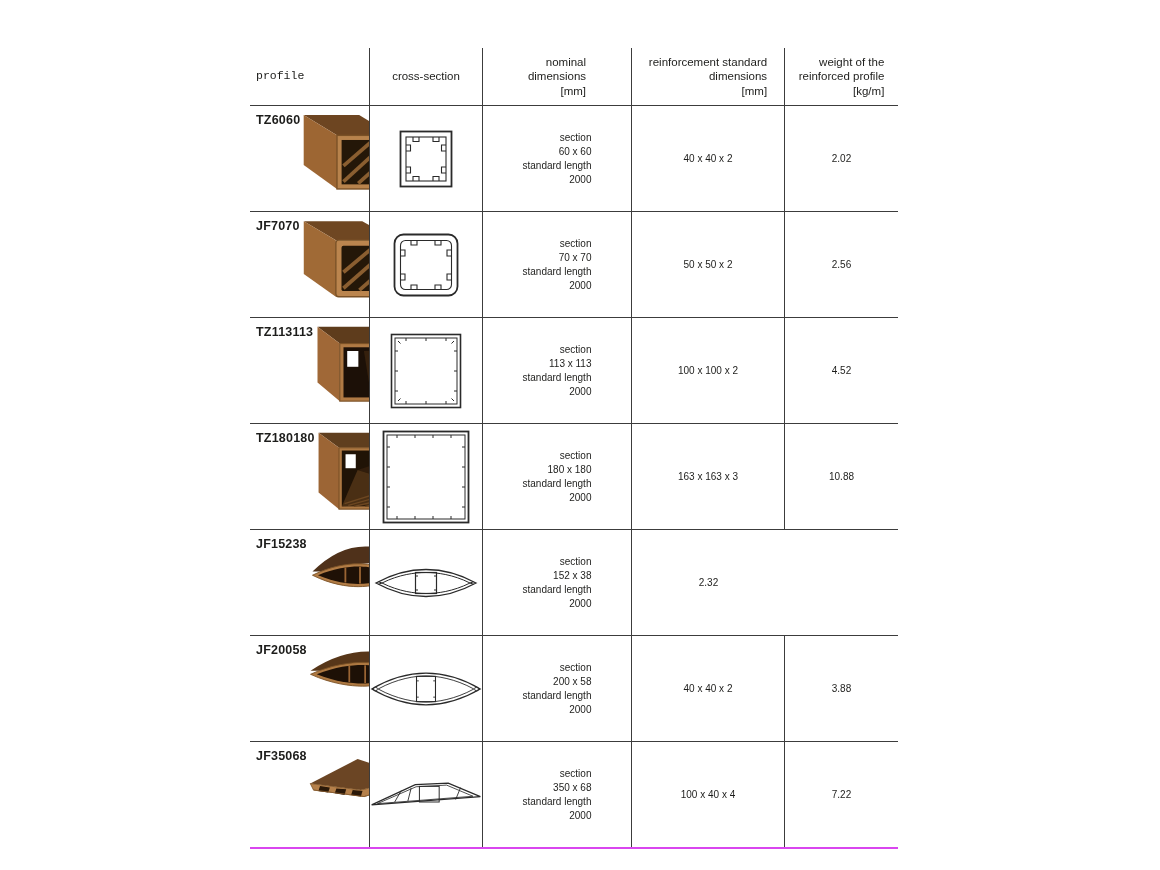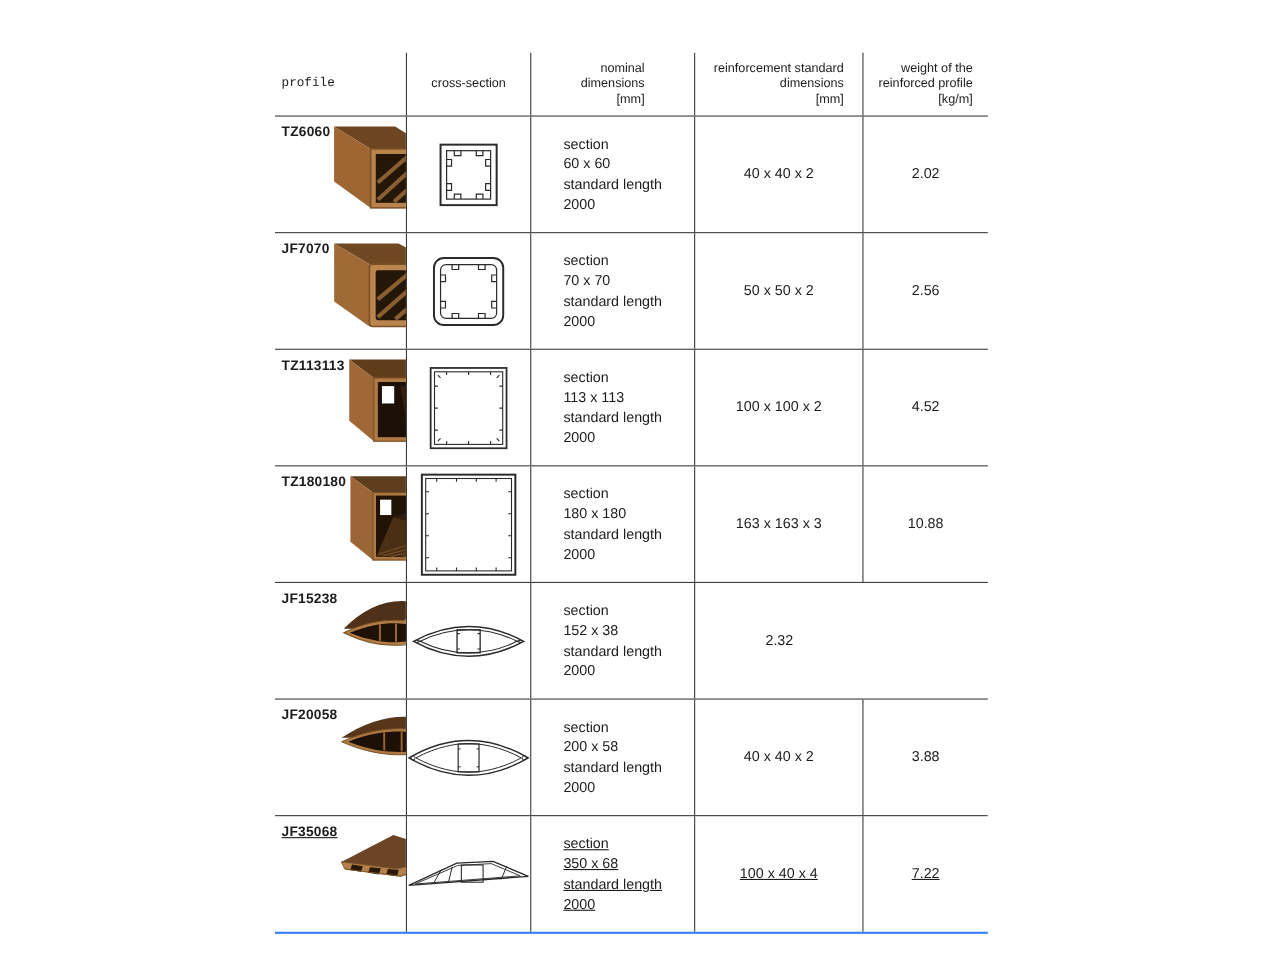--- a/index.html
+++ b/index.html
@@ -2,29 +2,29 @@
 <html><head>
 <meta charset="utf-8">
 <style>
   html,body{margin:0;padding:0;background:#ffffff;}
   .canvas{position:relative;width:1160px;height:870px;background:#ffffff;overflow:hidden;
           font-family:"Liberation Sans","DejaVu Sans",sans-serif;color:#1d1d1b;}
   .ptable{position:absolute;left:250px;top:48px;width:648px;}
   .trow{display:grid;grid-template-columns:120px 113px 149px 153px 113px;border-bottom:1px solid #3c3c3c;}
   .trow.header{height:57px;}
   .trow.body{height:105px;}
-  .trow.last{border-bottom:2px solid #3b82f6;text-decoration:underline;}
+  .trow.last{border-bottom:2px solid #d946ef;}
   .cell{box-sizing:border-box;display:flex;align-items:center;justify-content:center;overflow:hidden;}
   .cell.sep{border-right:1px solid #3c3c3c;}
   .hcell{font-size:11.5px;line-height:1.25;text-align:right;white-space:pre-line;}
   .hcell.left{justify-content:flex-start;padding-left:6px;text-align:center;font-family:Liberation Mono, monospace;}
   .pcell{flex-direction:row;align-items:flex-start;justify-content:flex-start;padding:7px 2px 2px 6px;}
   .pname{font-size:12.5px;font-weight:bold;letter-spacing:.2px;}
   .pimg{flex:1;width:100%;display:flex;align-items:center;justify-content:center;}
-  .txt{font-size:13px;line-height:1.4;text-align:left;white-space:pre-line;}
+  .txt{font-size:10px;line-height:1.4;text-align:right;white-space:pre-line;}
   svg{display:block;}
   .cs{stroke:#2a2a2a;fill:none;}
 </style>
 </head>
 <body>
 
 <div class="canvas">
   <div class="ptable">
 
     <div class="trow header">

